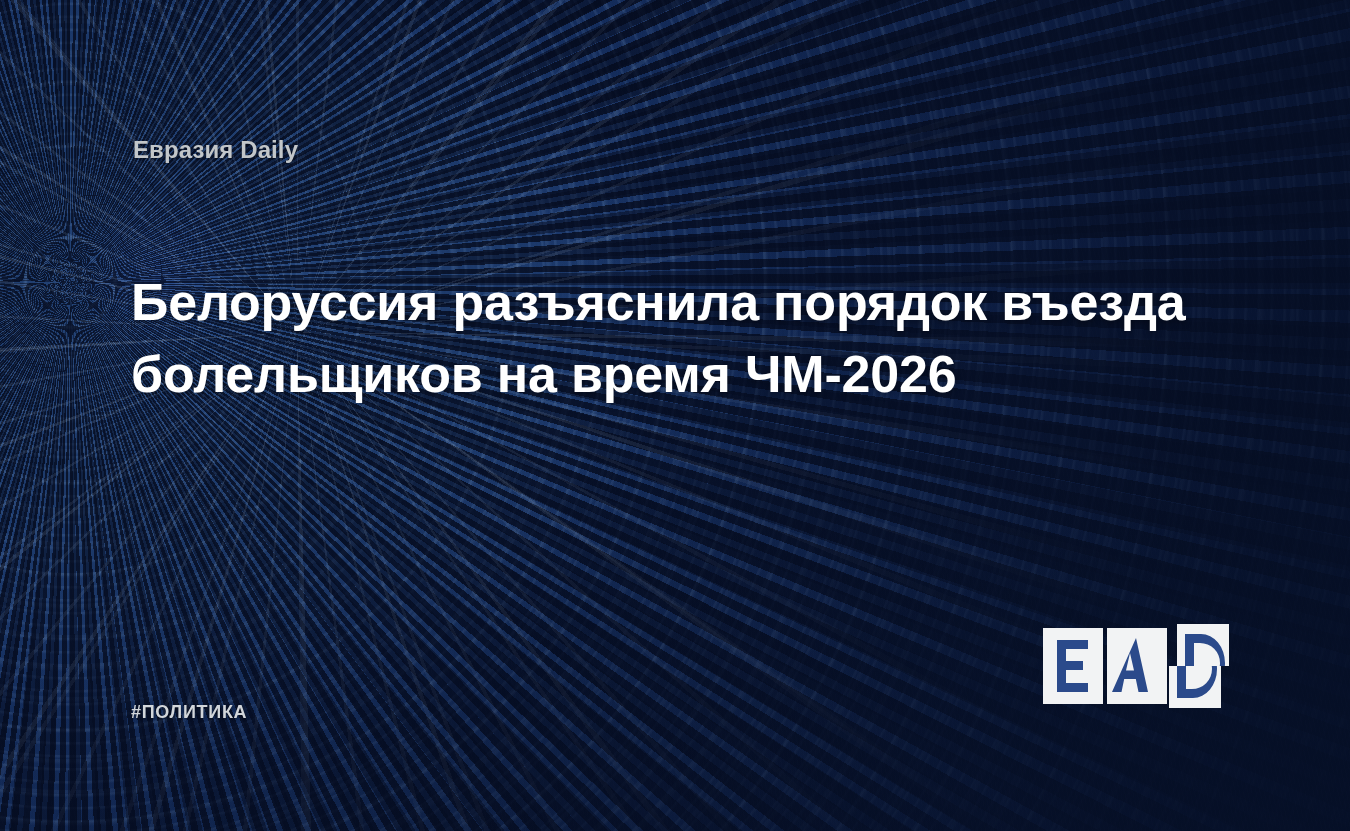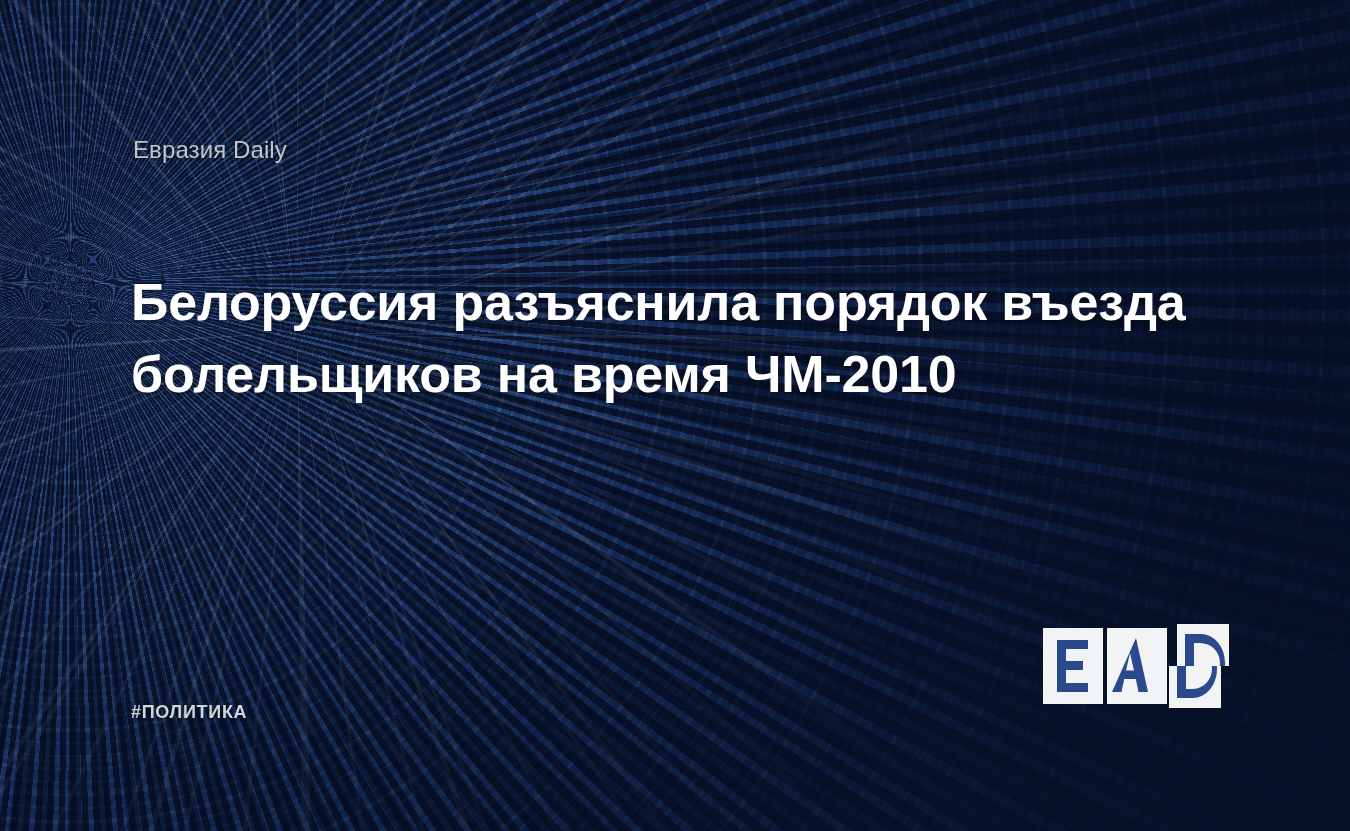--- a/index.html
+++ b/index.html
@@ -111,21 +111,21 @@
   .content {
     position: absolute;
     inset: 0;
   }
 
   .brand {
     position: absolute;
     left: 133px;
     top: 136px;
     font-size: 24px;
-    font-weight: normal;
+    font-weight: bold;
     letter-spacing: .1px;
     color: #c2c6c9;
     text-shadow: 0 1px 3px rgba(0,0,0,.45);
     white-space: nowrap;
   }
 
   .headline {
     position: absolute;
     left: 131px;
     top: 266px;
@@ -171,21 +171,21 @@
   <div class="bg-arcs"></div>
   <div class="bg-dashes"></div>
   <div class="bg-sparks"></div>
   <div class="bg-vignette"></div>
   <div class="bg-grain"></div>
 
   <div class="content">
 
     <div class="brand">Евразия Daily</div>
 
-    <h1 class="headline">Белоруссия разъяснила порядок въезда болельщиков на время ЧМ-2010</h1>
+    <h1 class="headline">Белоруссия разъяснила порядок въезда болельщиков на время ЧМ-2026</h1>
 
     <div class="tag">#ПОЛИТИКА</div>
 
     <div class="logo">
       <svg viewBox="0 0 186 84" xmlns="http://www.w3.org/2000/svg">
 
         <rect x="0" y="4" width="60" height="76" fill="#f2f3f4"></rect>
 
         <rect x="64" y="4" width="60" height="76" fill="#f2f3f4"></rect>
 

